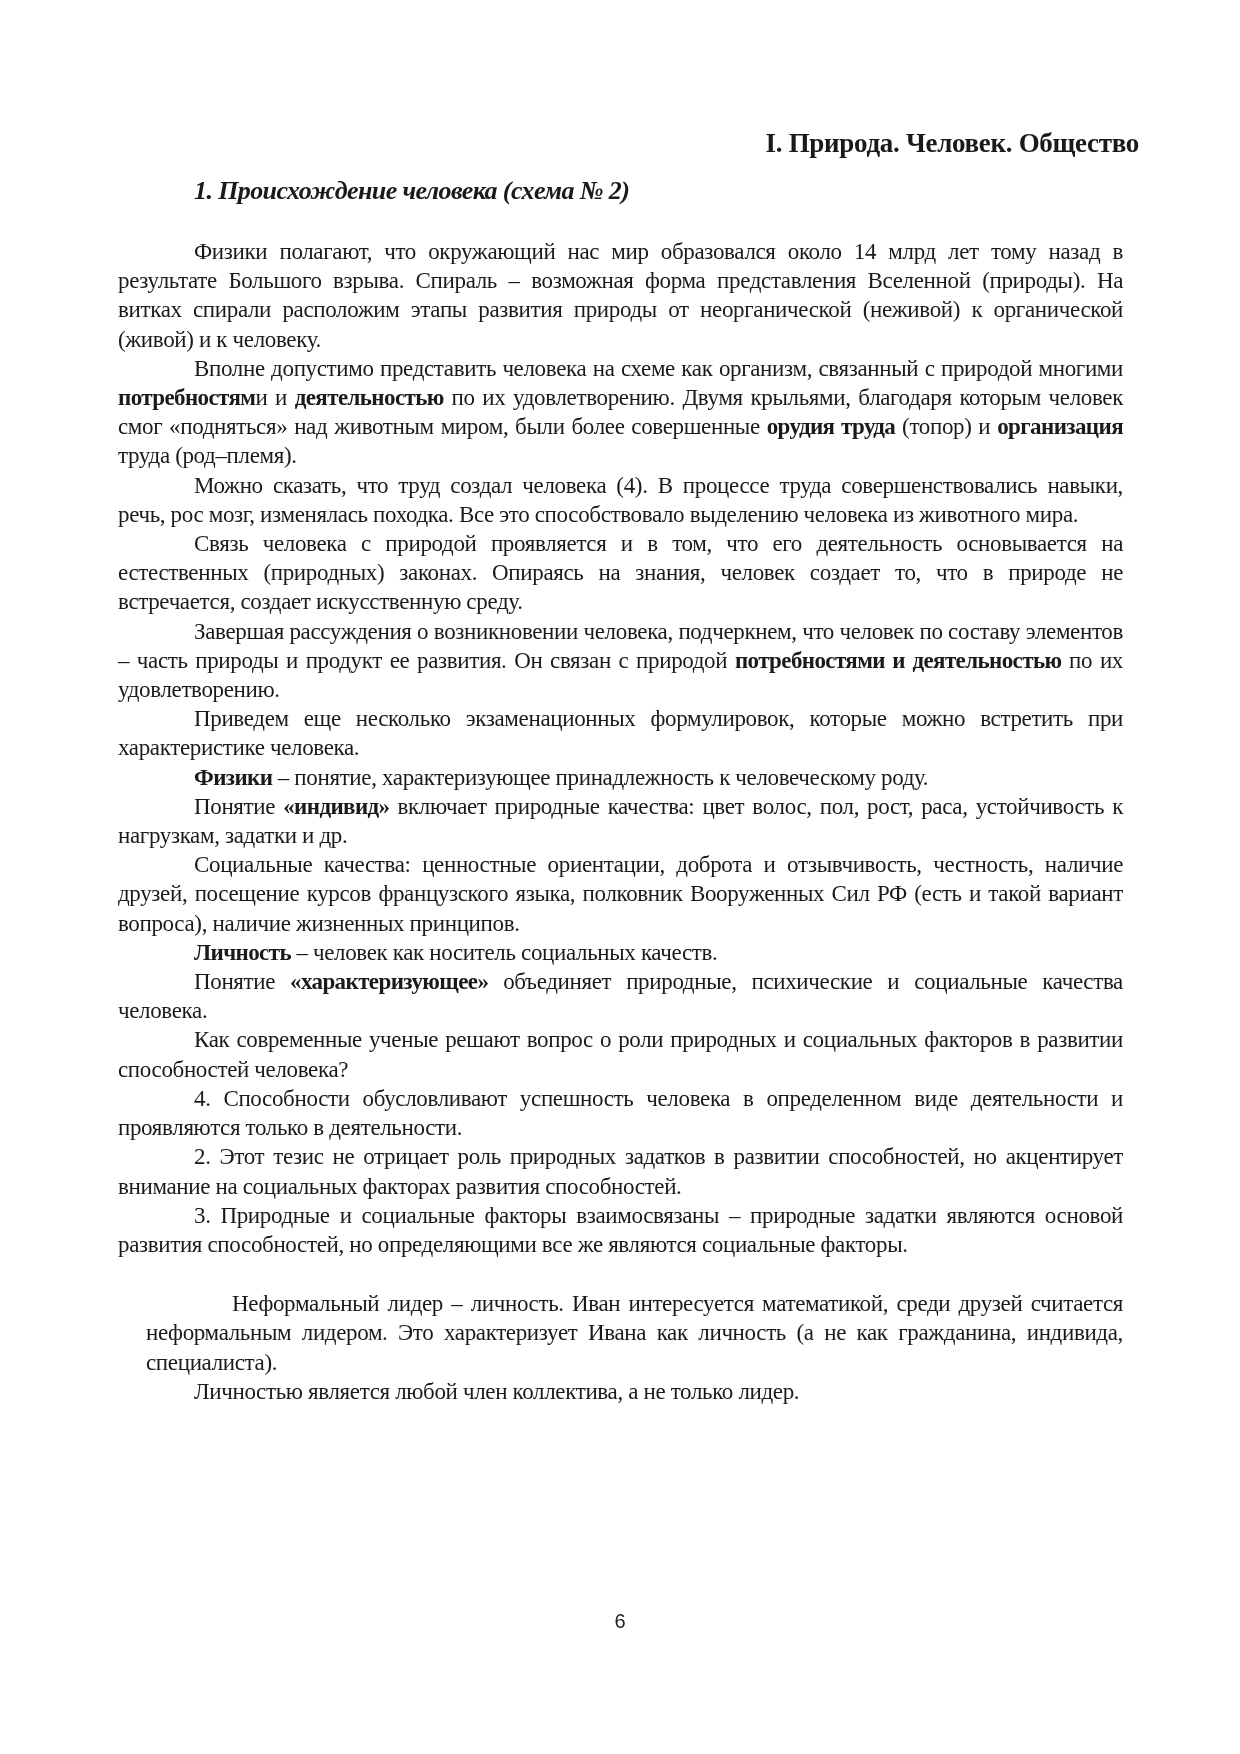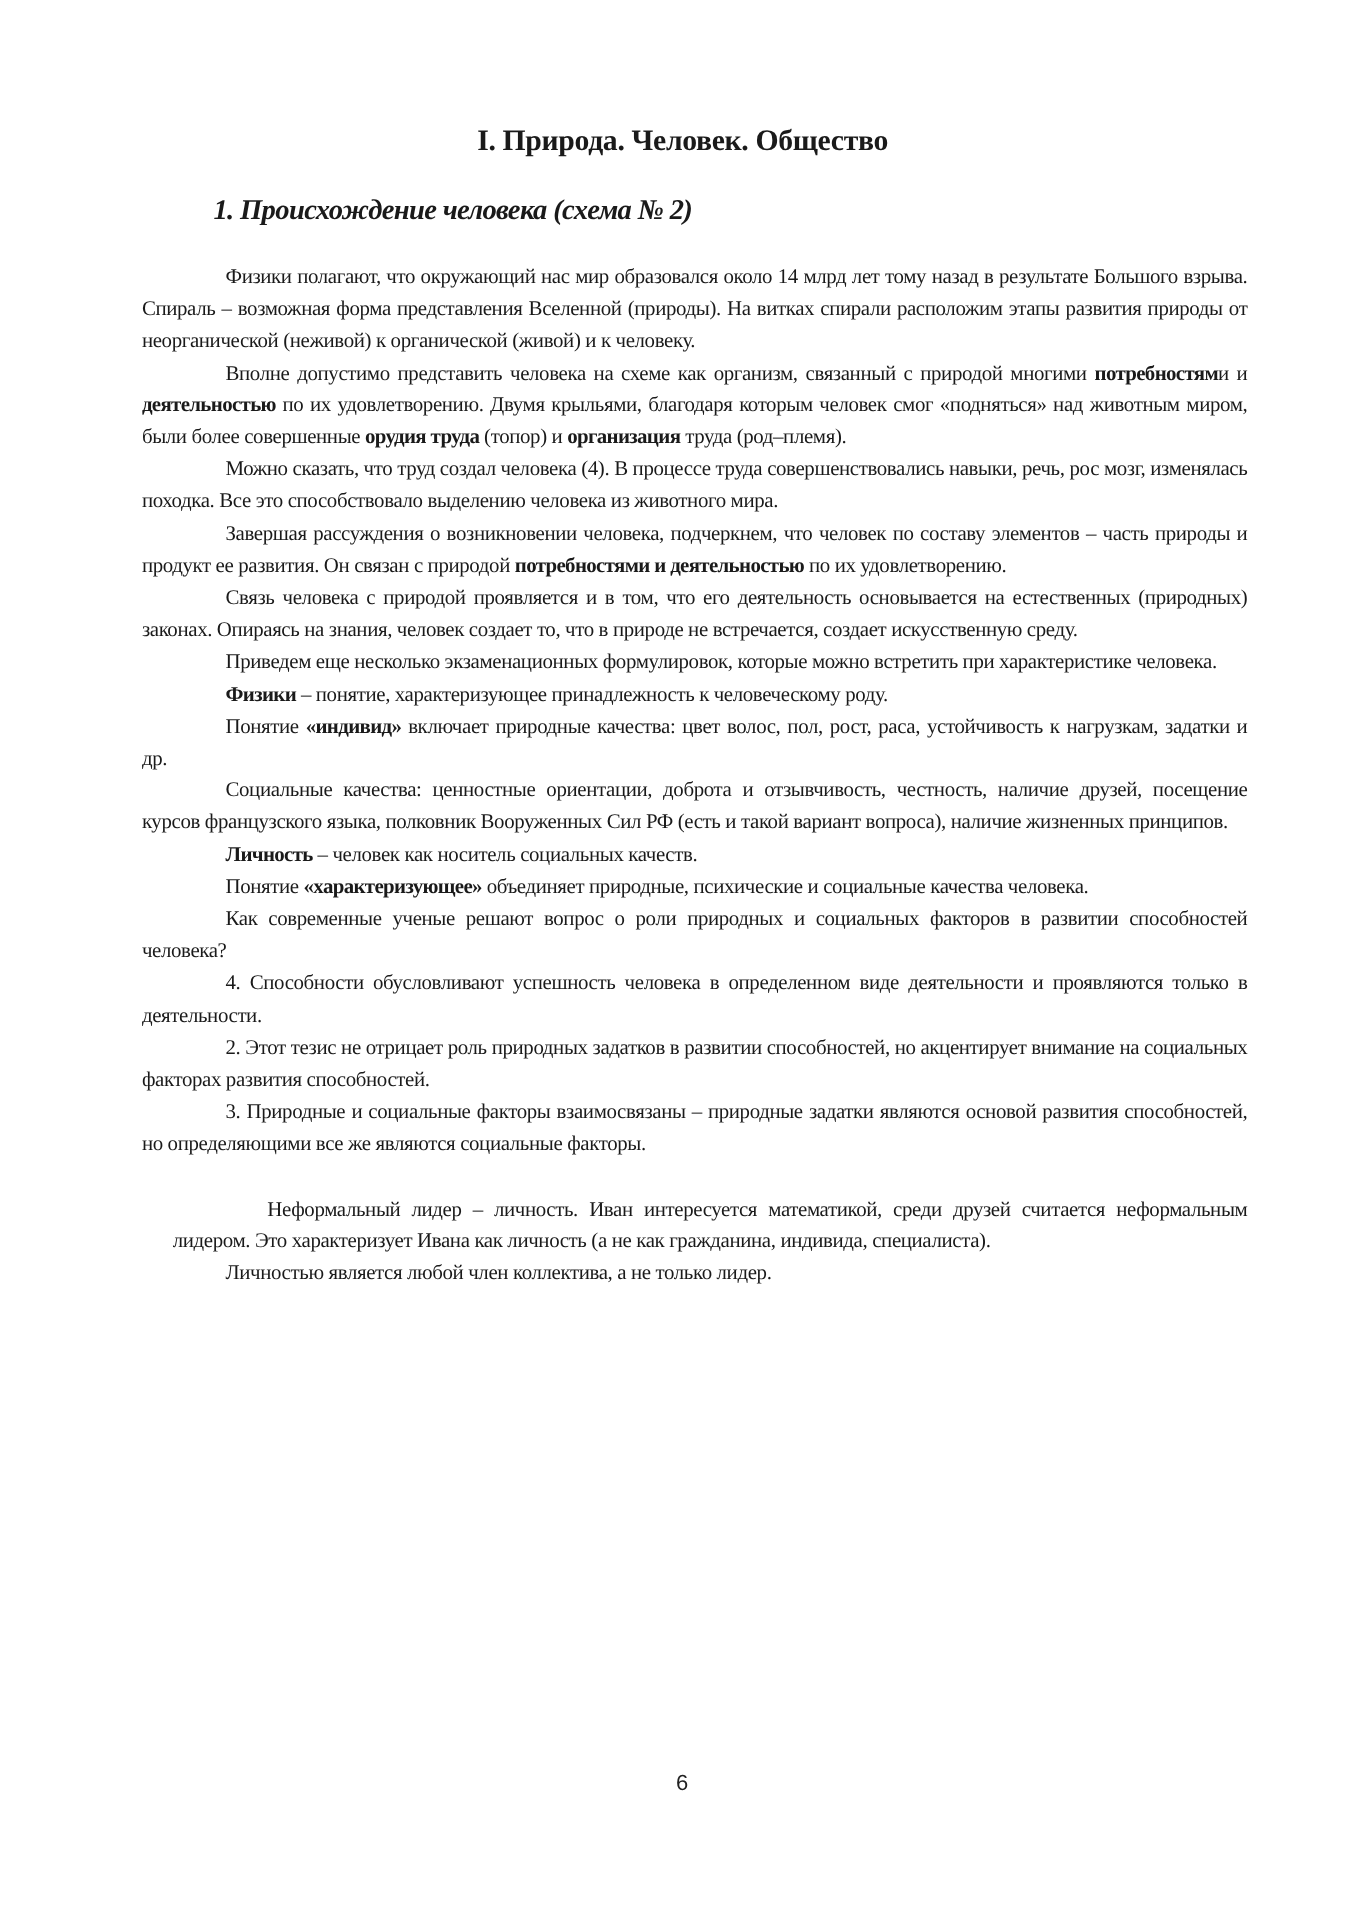--- a/index.html
+++ b/index.html
@@ -6,31 +6,31 @@
   body {
     width: 1240px; height: 1754px; position: relative; overflow: hidden;
     font-family: "Liberation Serif", "DejaVu Serif", serif;
     color: #1a1a1a;
   }
   .page {
     position: absolute; left: 118px; top: 0; width: 1005px;
   }
   .chapter-title {
     position: absolute; top: 112px; left: 0; width: 1005px;
-    text-align: center; font-weight: bold; font-size: 27px;
-    letter-spacing: -0.3px; margin: 0;
+    text-align: right; font-weight: bold; font-size: 27px;
+    letter-spacing: -0.3px; margin: 16px;
   }
   .section-title {
     position: absolute; top: 176px; left: 76px;
     font-weight: bold; font-style: italic; font-size: 26px;
     letter-spacing: -0.6px; margin: 0;
   }
   .body-text {
-    position: absolute; top: 237px; left: 11px; width: 1005px;
-    font-size: 19px; line-height: 29.2px;
+    position: absolute; top: 237px; left: 0; width: 1005px;
+    font-size: 23px; line-height: 29.2px;
     letter-spacing: -0.35px;
     font-family: Liberation Serif, serif;
   }
   .body-text p {
     margin: 0; text-indent: 76px; text-align: justify;
   }
   .body-text p.gap-before { margin-top: 30px; text-indent: 86px; margin-left: 28px; }
   .body-text b { font-weight: bold; letter-spacing: -0.6px; }
   .page-number {
     position: absolute; top: 1610px; left: 0; width: 1240px;
@@ -41,22 +41,22 @@
 </head>
 <body>
 
 <div class="page">
   <h1 class="chapter-title">I. Природа. Человек. Общество</h1>
   <h2 class="section-title">1. Происхождение человека (схема № 2)</h2>
   <div class="body-text" id="body-text">
       <p><span>Физики полагают, что окружающий нас мир образовался около 14 млрд лет тому назад в результате Большого взрыва. Спираль – возможная форма представления Вселенной (природы). На витках спирали расположим этапы развития природы от неорганической (неживой) к органической (живой) и к человеку.</span></p>
       <p><span>Вполне допустимо представить человека на схеме как организм, связанный с природой многими </span><b>потребностям</b><span>и и </span><b>деятельностью</b><span> по их удовлетворению. Двумя крыльями, благодаря которым человек смог «подняться» над животным миром, были более совершенные </span><b>орудия труда</b><span> (топор) и </span><b>организация</b><span> труда (род–племя).</span></p>
       <p><span>Можно сказать, что труд создал человека (4). В процессе труда совершенствовались навыки, речь, рос мозг, изменялась походка. Все это способствовало выделению человека из животного мира.</span></p>
+      <p><span>Связь человека с природой проявляется и в том, что его деятельность основывается на естественных (природных) законах. Опираясь на знания, человек создает то, что в природе не встречается, создает искусственную среду.</span></p>
       <p><span>Завершая рассуждения о возникновении человека, подчеркнем, что человек по составу элементов – часть природы и продукт ее развития. Он связан с природой </span><b>потребностями и деятельностью</b><span> по их удовлетворению.</span></p>
-      <p><span>Связь человека с природой проявляется и в том, что его деятельность основывается на естественных (природных) законах. Опираясь на знания, человек создает то, что в природе не встречается, создает искусственную среду.</span></p>
       <p><span>Приведем еще несколько экзаменационных формулировок, которые можно встретить при характеристике человека.</span></p>
       <p><b>Физики</b><span> – понятие, характеризующее принадлежность к человеческому роду.</span></p>
       <p><span>Понятие </span><b>«индивид»</b><span> включает природные качества: цвет волос, пол, рост, раса, устойчивость к нагрузкам,  задатки и др.</span></p>
       <p><span>Социальные качества: ценностные ориентации, доброта и отзывчивость, честность, наличие друзей, посещение курсов французского языка, полковник Вооруженных Сил РФ  (есть и такой вариант вопроса), наличие жизненных принципов.</span></p>
       <p><b>Личность</b><span> – человек как носитель социальных качеств.</span></p>
       <p><span>Понятие </span><b>«характеризующее»</b><span> объединяет природные, психические и социальные качества человека.</span></p>
       <p><span>Как современные ученые решают вопрос о роли природных и социальных факторов в развитии способностей человека?</span></p>
       <p><span>4. Способности обусловливают успешность человека в определенном виде деятельности и проявляются только в деятельности.</span></p>
       <p><span>2. Этот тезис не отрицает роль природных задатков в развитии способностей, но акцентирует внимание на социальных факторах развития способностей.</span></p>
       <p><span>3. Природные и социальные факторы взаимосвязаны – природные задатки являются основой развития способностей, но определяющими все же являются социальные факторы.</span></p>

